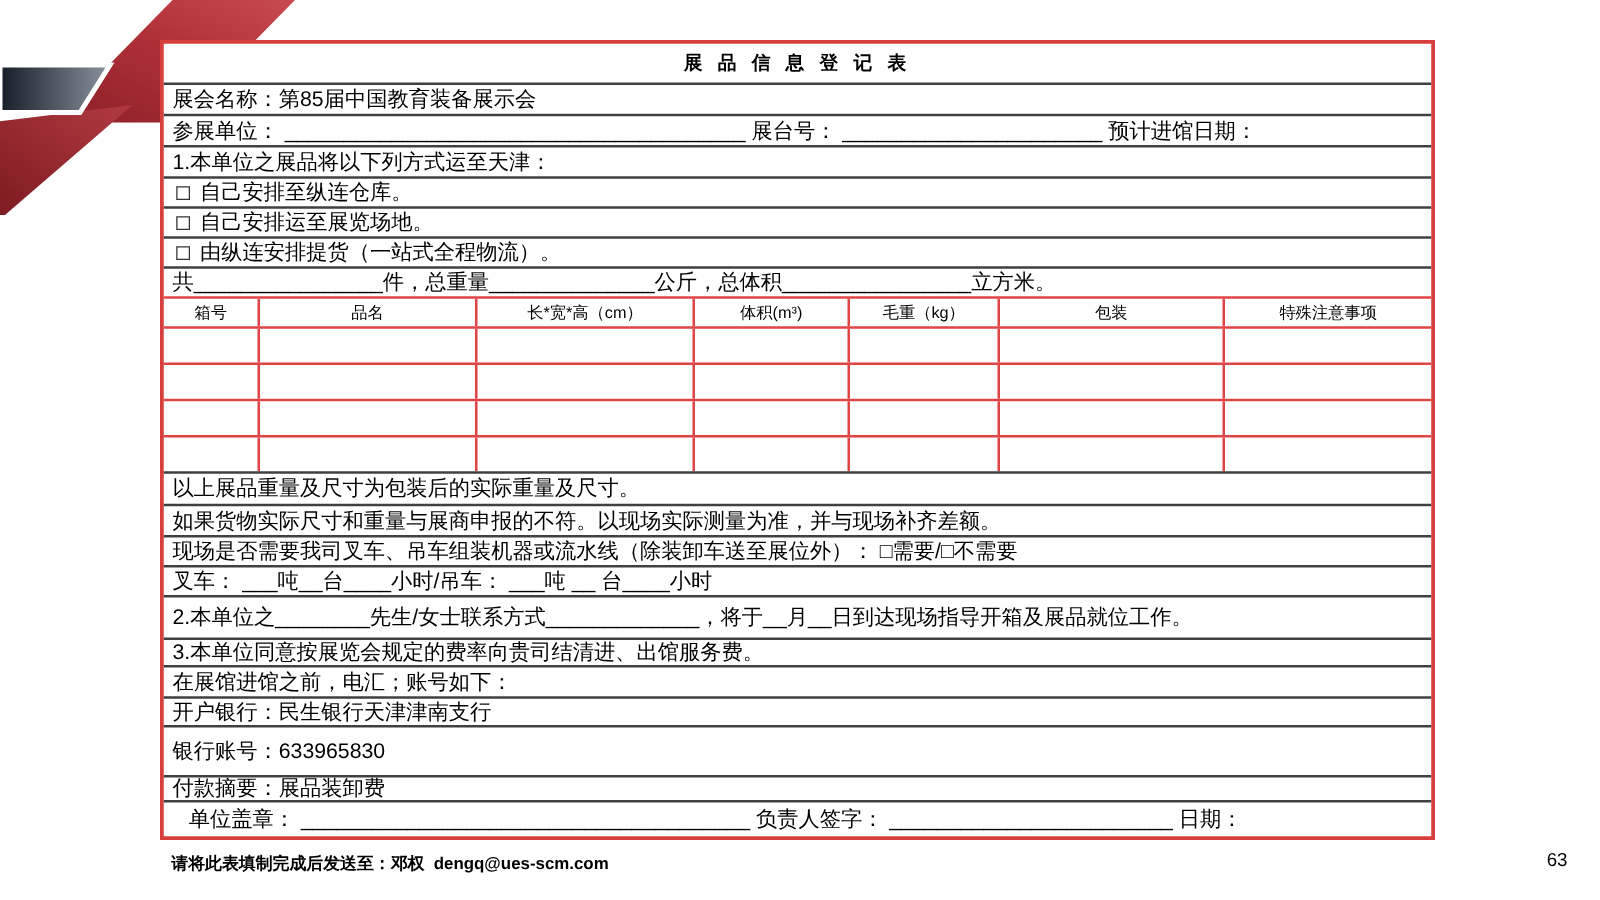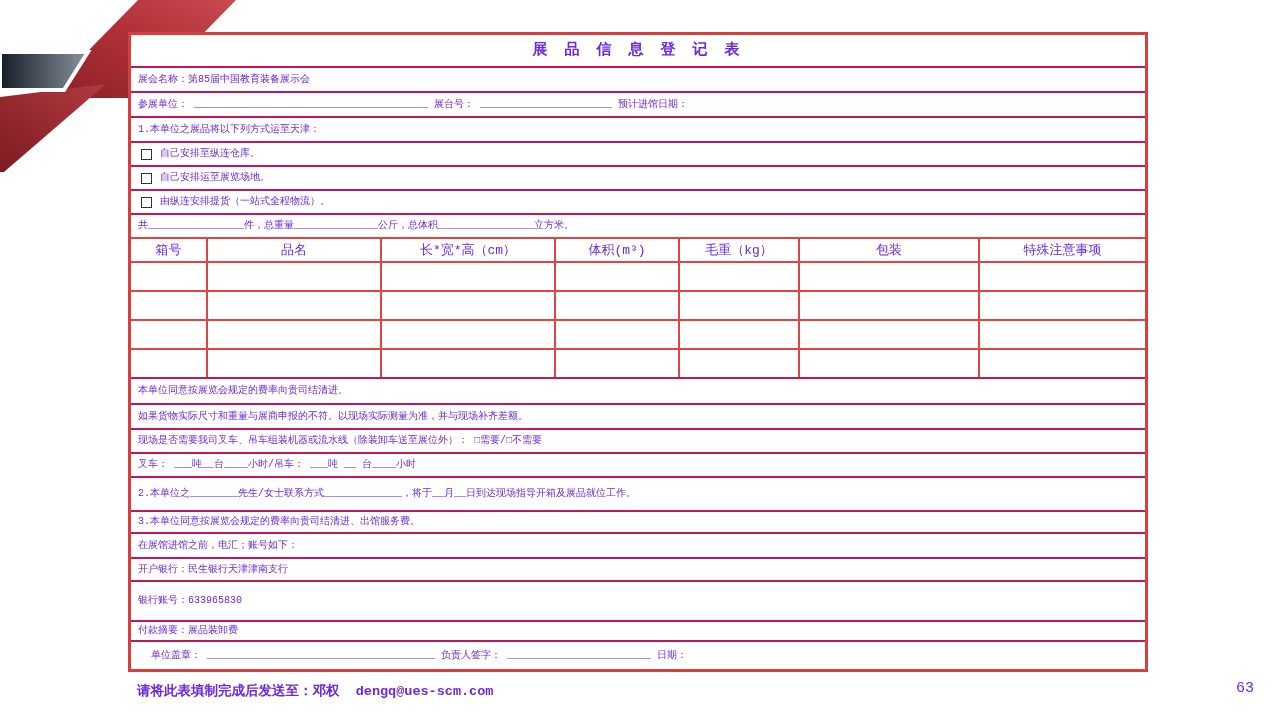--- a/index.html
+++ b/index.html
@@ -1,30 +1,30 @@
 <!DOCTYPE html>
 <html><head>
 <meta charset="utf-8">
 <style>
   html,body{margin:0;padding:0;background:#ffffff;}
   .slide{
     position:relative;width:1280px;height:720px;background:#ffffff;
-    font-family:Liberation Mono, monospace;color:#6d28d9;overflow:hidden;
+    font-family:Liberation Sans, sans-serif;color:#000000;overflow:hidden;
   }
   
   .corner-art{position:absolute;left:0;top:0;z-index:0;}
   
   .form{
     position:absolute;left:128px;top:32px;width:1020px;height:640px;
     background:#ffffff;z-index:1;border:3px solid #d83e3e;
     display:flex;flex-direction:column;box-sizing:border-box;
   }
   .r{
-    border-top:2px solid #be185d;box-sizing:border-box;flex:0 0 auto;
-    display:flex;align-items:center;padding:0 0 0 7px;font-size:10px;line-height:1.15;
+    border-top:2px solid #404040;box-sizing:border-box;flex:0 0 auto;
+    display:flex;align-items:center;padding:0 0 0 7px;font-size:17px;line-height:1.15;
     white-space:nowrap;overflow:hidden;
   }
   .r:first-child{border-top:none;}
   .title-row{justify-content:center;font-weight:bold;font-size:15px;letter-spacing:4px;padding-left:0;}
   .cbx{
     display:inline-block;width:11px;height:11px;border:1.5px solid #333;background:#fff;
     margin:0 8px 0 3px;flex:0 0 auto;box-sizing:border-box;
   }
   .grid{
     display:grid;border-top:2px solid #e04545;box-sizing:border-box;
@@ -140,21 +140,21 @@
           <div class="c"></div>
           <div class="c"></div>
           <div class="c"></div>
           <div class="c"></div>
           <div class="c"></div>
           <div class="c"></div>
           <div class="c"></div>
         </div>
       </div>
 
-    <div class="r" style="height:26px">本单位同意按展览会规定的费率向贵司结清进。</div>
+    <div class="r" style="height:26px">以上展品重量及尺寸为包装后的实际重量及尺寸。</div>
 
     <div class="r" style="height:25px">如果货物实际尺寸和重量与展商申报的不符。以现场实际测量为准，并与现场补齐差额。</div>
 
     <div class="r" style="height:24px">现场是否需要我司叉车、吊车组装机器或流水线（除装卸车送至展位外）： □需要/□不需要</div>
 
     <div class="r" style="height:24px">叉车：  ___吨__台____小时/吊车：  ___吨  __ 台____小时</div>
 
     <div class="r" style="height:34px">2.本单位之________先生/女士联系方式_____________，将于__月__日到达现场指导开箱及展品就位工作。</div>
 
     <div class="r" style="height:22px">3.本单位同意按展览会规定的费率向贵司结清进、出馆服务费。</div>

